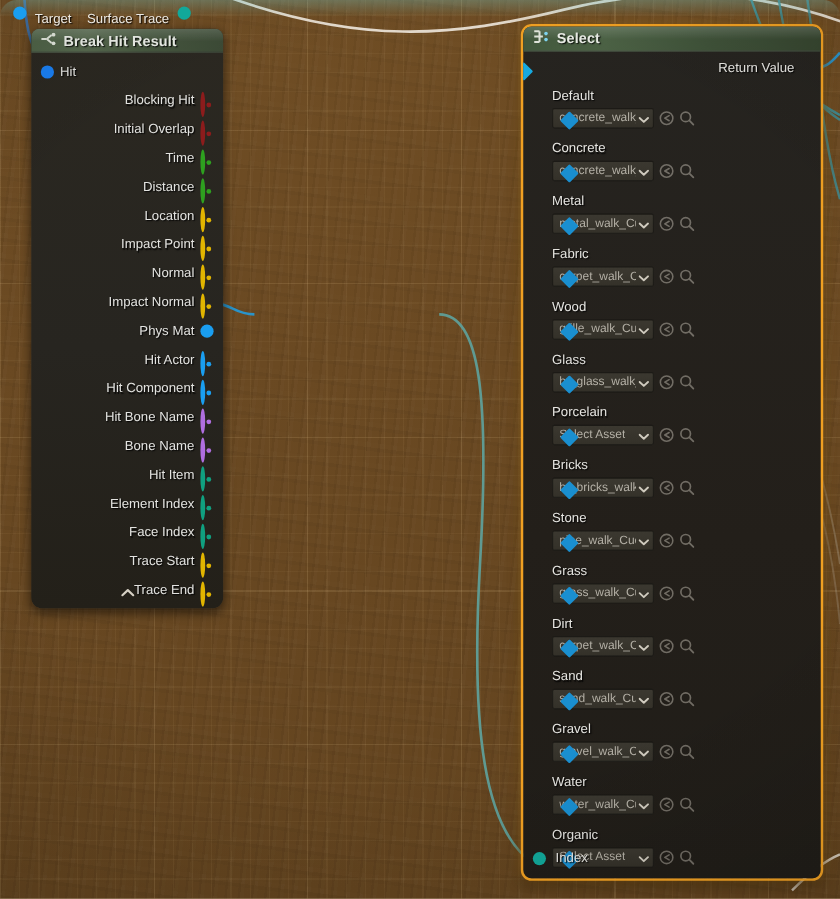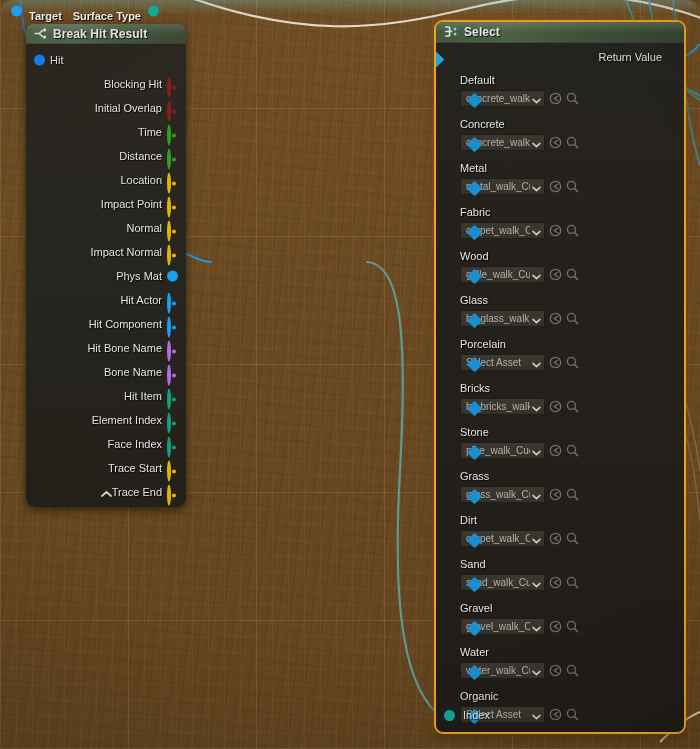--- a/index.html
+++ b/index.html
@@ -154,21 +154,20 @@
   #node-surface {
     left: 200px; top: 246px; width: 170px; height: 32px;
     border-radius: 16px;
     background: linear-gradient(180deg, #6e6155 0%, #4b4139 40%, #352e29 100%);
     box-shadow: 0 3px 8px rgba(0,0,0,.55), inset 0 1px 0 rgba(255,255,255,.12);
     display: flex; align-items: center;
     padding: 0 10px;
     justify-content: space-between;
     border: 1px solid rgba(0,0,0,.4);
     box-sizing: border-box;
-    font-weight: bold;
   }
   #node-surface .sn-glow {
     position:absolute; left:0; right:0; top:0; height:14px;
     border-radius: 16px 16px 0 0;
     background: linear-gradient(180deg, rgba(120,210,210,.30), rgba(120,210,210,0));
     pointer-events:none;
   }
   .sn-side { display:flex; align-items:center; gap:7px; position: relative; z-index:1;}
   .sn-label {
     font-size: 11px; color: #ece9e3;
@@ -414,21 +413,21 @@
 
   <div id="node-surface">
     <div class="sn-glow"></div>
     <div class="sn-side">
       <span class="pin" style="position:relative; color:#1a9ef0;">
         <span class="pin-circle filled" style="display:block;"></span>
       </span>
       <span class="sn-label">Target</span>
     </div>
     <div class="sn-side">
-      <span class="sn-label">Surface Type</span>
+      <span class="sn-label">Surface Trace</span>
       <span class="pin" style="position:relative; color:#12a89a;">
         <span class="pin-circle filled" style="display:block;"></span>
       </span>
     </div>
   </div>
 
   <div class="node" id="node-select">
     <div class="node-header">
       <span>
         <svg width="14" height="11" viewBox="0 0 14 11">

